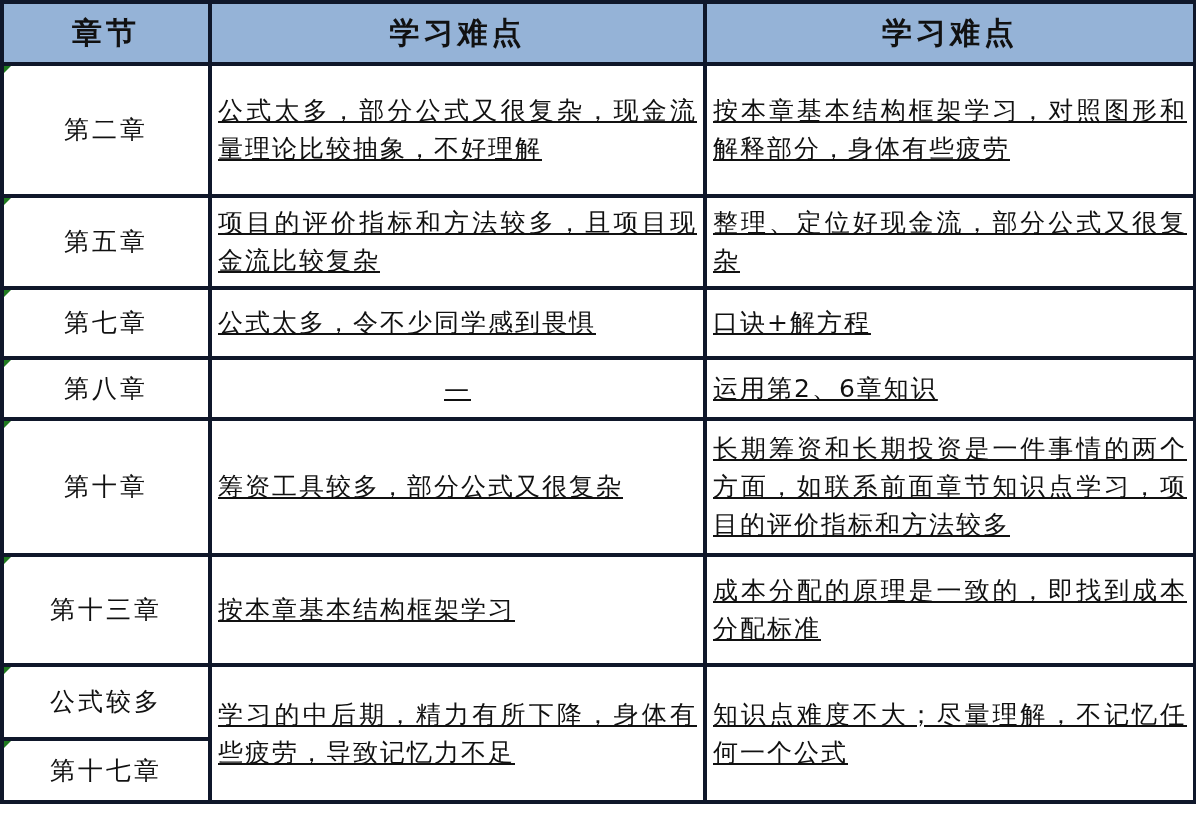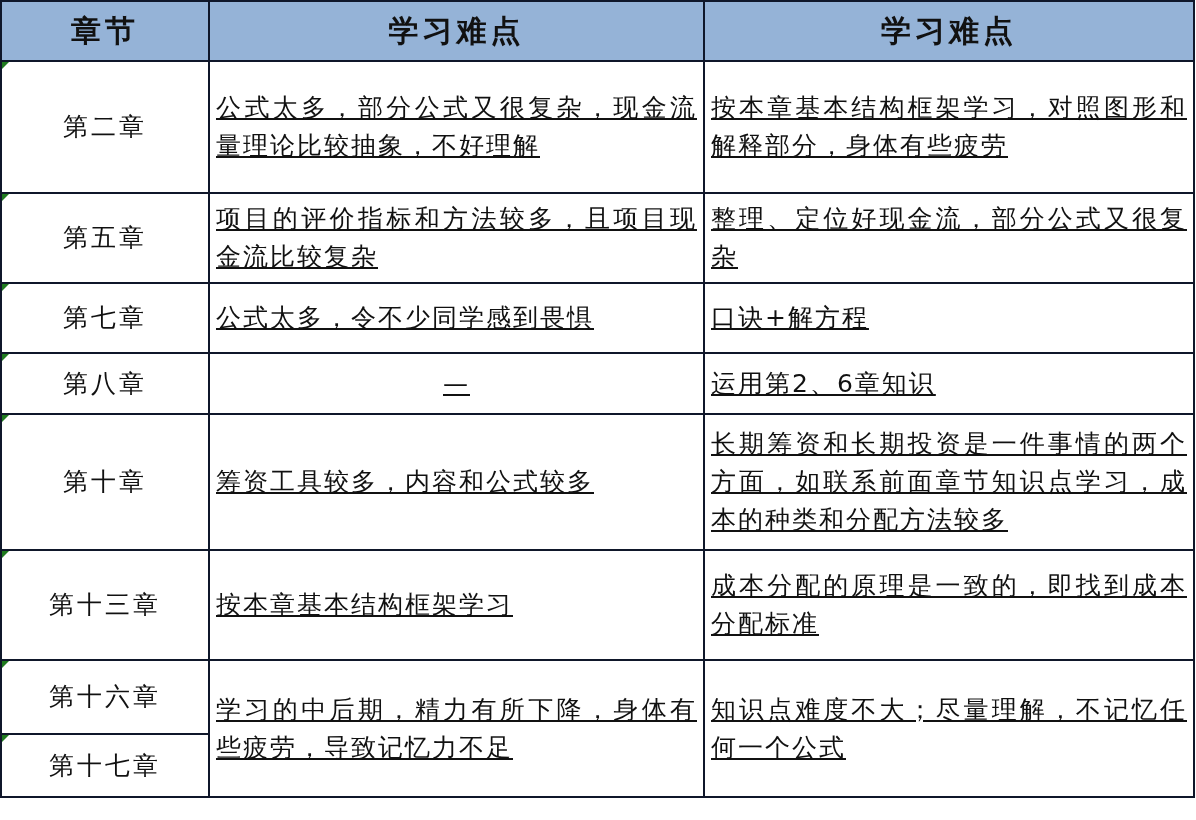--- a/index.html
+++ b/index.html
@@ -1,20 +1,20 @@
 <!DOCTYPE html>
 <html><head>
 <meta charset="utf-8">
 <style>
   html, body { margin: 0; padding: 0; background: #ffffff; }
   body { width: 1196px; height: 820px; overflow: hidden; position: relative;
          font-family: "DejaVu Sans", "Liberation Sans", sans-serif; color: #111; }
   table.grid { position: absolute; left: 0; top: 0; width: 1193px;
                border-collapse: collapse; table-layout: fixed; }
-  table.grid td, table.grid th { border: 2px solid #0f172a; padding: 6px; margin-top: 41px; }
+  table.grid td, table.grid th { border: 4px solid #0f172a; padding: 6px; margin-top: 41px; }
   th { background: #95b3d7; height: 46px; font-size: 30px; font-weight: bold;
        letter-spacing: 4px; text-align: center; }
   td { background: #ffffff; font-size: 25px; line-height: 38px; vertical-align: middle; }
   td.ch { text-align: center; position: relative; letter-spacing: 3px; }
   td.ch .tri { position: absolute; left: 0; top: 0; width: 0; height: 0;
                border-top: 7px solid #1f7a1f; border-right: 7px solid transparent; }
   td.txt { padding: 0 6px 0 6px; letter-spacing: 2px; text-align: justify; text-decoration: underline; }
   td.center { text-align: center; }
   col.c1 { width: 208px; } col.c2 { width: 495px; } col.c3 { width: 490px; }
 </style>
@@ -53,32 +53,32 @@
   </tr>
 
   <tr style="height:61px">
     <td class="ch"><span class="tri"></span><span>第八章</span></td>
     <td class="txt center">—</td>
     <td class="txt">运用第2、6章知识</td>
   </tr>
 
   <tr style="height:136px">
     <td class="ch"><span class="tri"></span><span>第十章</span></td>
-    <td class="txt">筹资工具较多，内容和公式较多</td>
-    <td class="txt">长期筹资和长期投资是一件事情的两个方面，如联系前面章节知识点学习，成本的种类和分配方法较多</td>
+    <td class="txt">筹资工具较多，部分公式又很复杂</td>
+    <td class="txt">长期筹资和长期投资是一件事情的两个方面，如联系前面章节知识点学习，项目的评价指标和方法较多</td>
   </tr>
 
   <tr style="height:110px">
     <td class="ch"><span class="tri"></span><span>第十三章</span></td>
     <td class="txt">按本章基本结构框架学习</td>
     <td class="txt">成本分配的原理是一致的，即找到成本分配标准</td>
   </tr>
 
   <tr style="height:74px">
-    <td class="ch"><span class="tri"></span><span>第十六章</span></td>
+    <td class="ch"><span class="tri"></span><span>公式较多</span></td>
     <td class="txt" rowspan="2">学习的中后期，精力有所下降，身体有些疲劳，导致记忆力不足</td>
     <td class="txt" rowspan="2">知识点难度不大；尽量理解，不记忆任何一个公式</td>
   </tr>
   <tr style="height:63px">
     <td class="ch"><span class="tri"></span><span>第十七章</span></td>
   </tr>
 </tbody>
   </table>
 
 </body></html>

